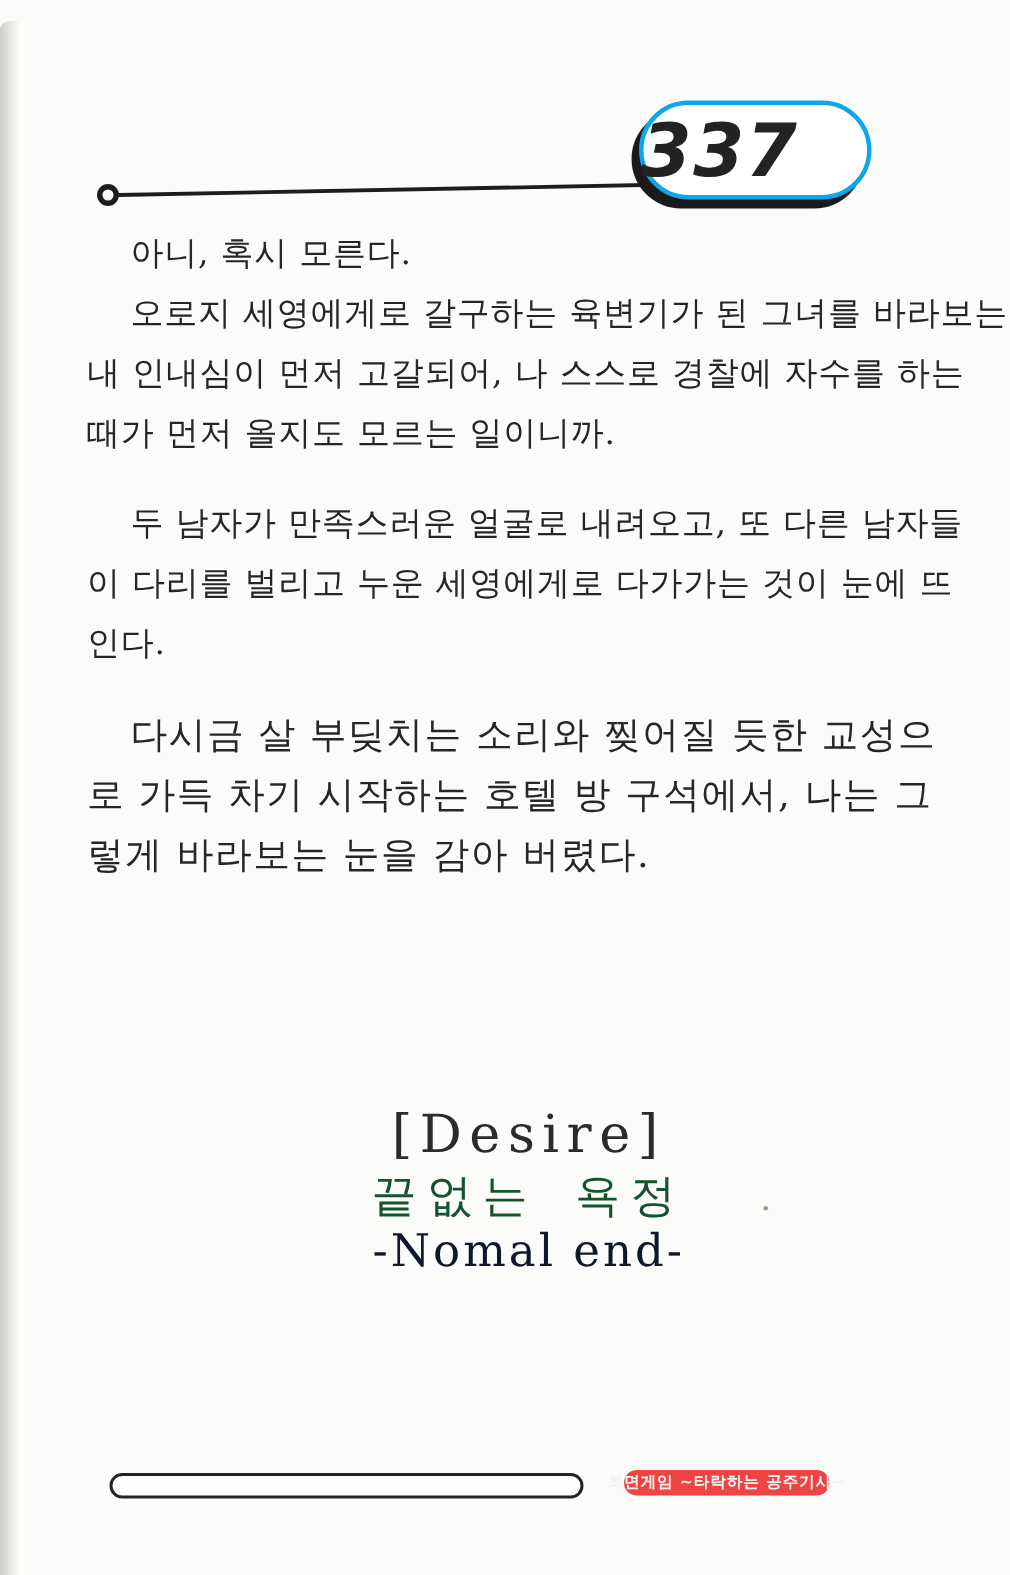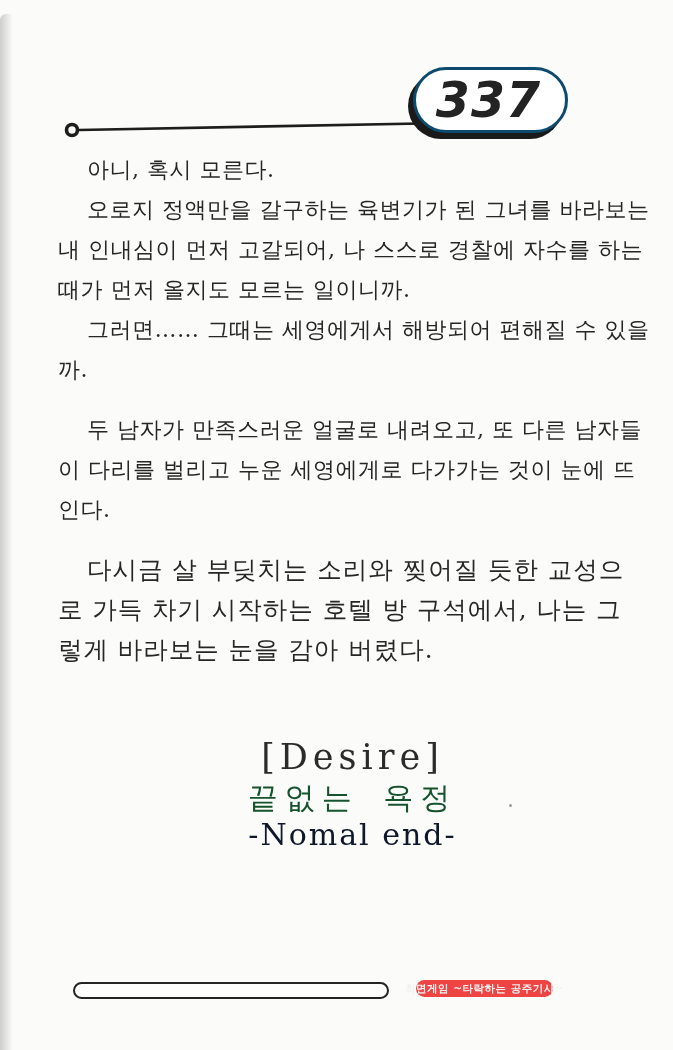--- a/index.html
+++ b/index.html
@@ -22,26 +22,26 @@
   .scan-speck{
     position:absolute;left:509px;top:804px;width:3px;height:3px;
     background:#9a9a96;border-radius:50%;
   }
 
   
   .header-rule-svg{position:absolute;left:0;top:0;width:673px;height:160px;}
 
   
   .page-badge{
-    position:absolute;left:413px;top:67px;width:149px;height:60px;
+    position:absolute;left:426px;top:67px;width:149px;height:60px;
     background:#fff;
-    border:3px solid #0c4a6e;
+    border:3px solid #0ea5e9;
     border-radius:34px;
     box-shadow:-5px 6px 0 #1a1a1a;
-    display:flex;align-items:center;justify-content:center;
+    display:flex;align-items:center;
   }
   .page-badge span{
     font-family:"DejaVu Sans","Liberation Sans",sans-serif;
     font-weight:bold;font-style:italic;
     font-size:49px;line-height:1;
     letter-spacing:1px;
     color:#232323;
     transform:translateX(-2px);
   }
 
@@ -120,29 +120,25 @@
     <span>337</span>
   </div>
 
   <div class="body-text">
 
     <div class="para">
       <div class="line indent">아니, 혹시 모른다.</div>
     </div>
 
     <div class="para">
-      <div class="line indent">오로지 정액만을 갈구하는 육변기가 된 그녀를 바라보는</div>
+      <div class="line indent">오로지 세영에게로 갈구하는 육변기가 된 그녀를 바라보는</div>
       <div class="line">내 인내심이 먼저 고갈되어, 나 스스로 경찰에 자수를 하는</div>
       <div class="line">때가 먼저 올지도 모르는 일이니까.</div>
     </div>
 
-    <div class="para">
-      <div class="line indent">그러면…… 그때는 세영에게서 해방되어 편해질 수 있을</div>
-      <div class="line">까.</div>
-    </div>
 
     <div class="para gap-before">
       <div class="line indent">두 남자가 만족스러운 얼굴로 내려오고, 또 다른 남자들</div>
       <div class="line">이 다리를 벌리고 누운 세영에게로 다가가는 것이 눈에 뜨</div>
       <div class="line">인다.</div>
     </div>
 
     <div class="para para-large gap-before">
       <div class="line indent">다시금 살 부딪치는 소리와 찢어질 듯한 교성으</div>
       <div class="line">로 가득 차기 시작하는 호텔 방 구석에서, 나는 그</div>

